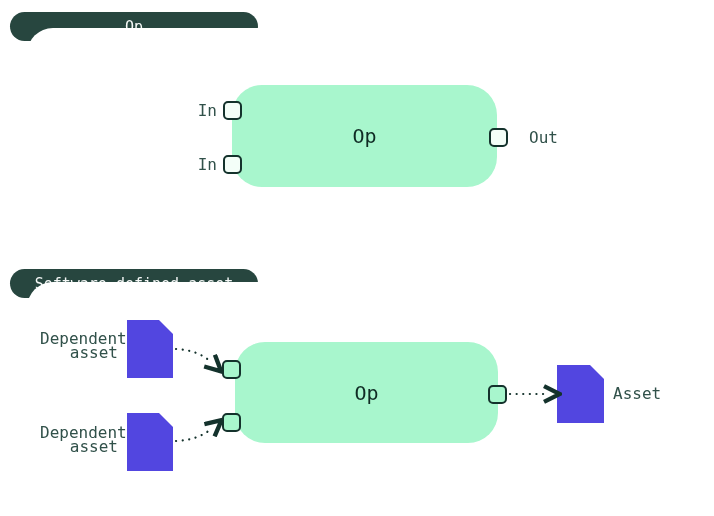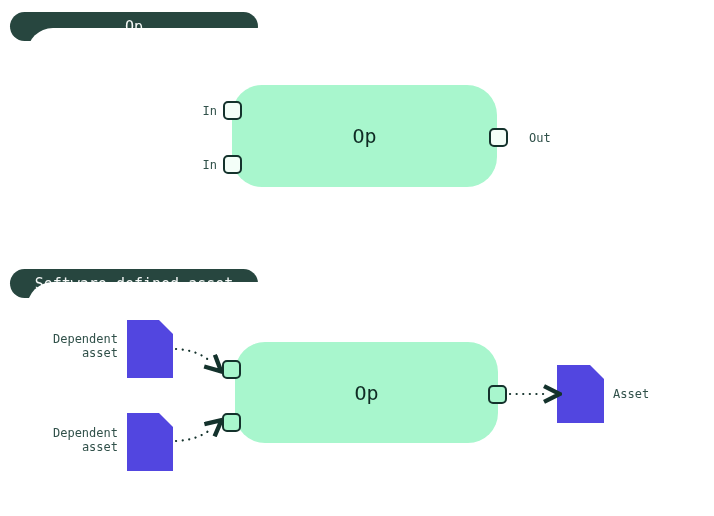--- a/index.html
+++ b/index.html
@@ -46,21 +46,21 @@
   .port--filled { background: #A8F6CD; }
   .port-p1-in1 { left: 223px; top: 101px; }
   .port-p1-in2 { left: 223px; top: 155px; }
   .port-p1-out { left: 489px; top: 128px; }
   .port-p2-in1 { left: 222px; top: 360px; }
   .port-p2-in2 { left: 222px; top: 413px; }
   .port-p2-out { left: 488px; top: 385px; }
 
   
   .lbl {
-    position: absolute; font-size: 12px; line-height: 14px;
+    position: absolute; font-size: 16px; line-height: 14px;
     color: #31514A; white-space: pre-line;
   }
   .lbl-in1   { left: 170px; top: 104px; width: 47px; text-align: right; }
   .lbl-in2   { left: 170px; top: 158px; width: 47px; text-align: right; }
   .lbl-out   { left: 529px; top: 131px; }
   .lbl-dep1  { left: 40px;  top: 332px; width: 78px; text-align: right; }
   .lbl-dep2  { left: 40px;  top: 426px; width: 78px; text-align: right; }
   .lbl-asset { left: 613px; top: 387px; }
 
   

